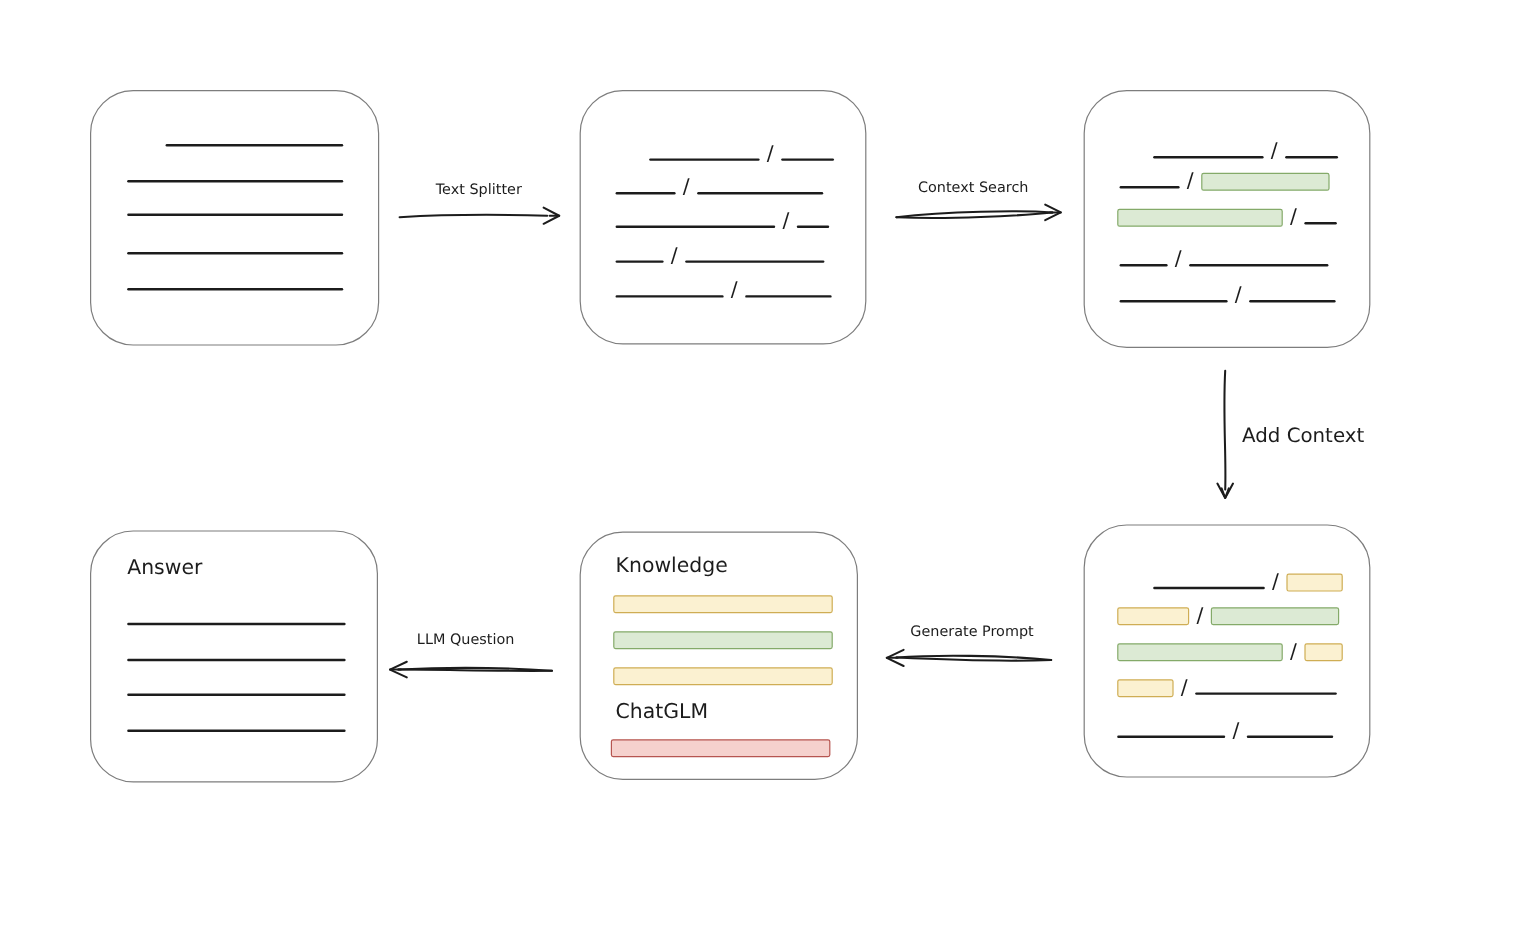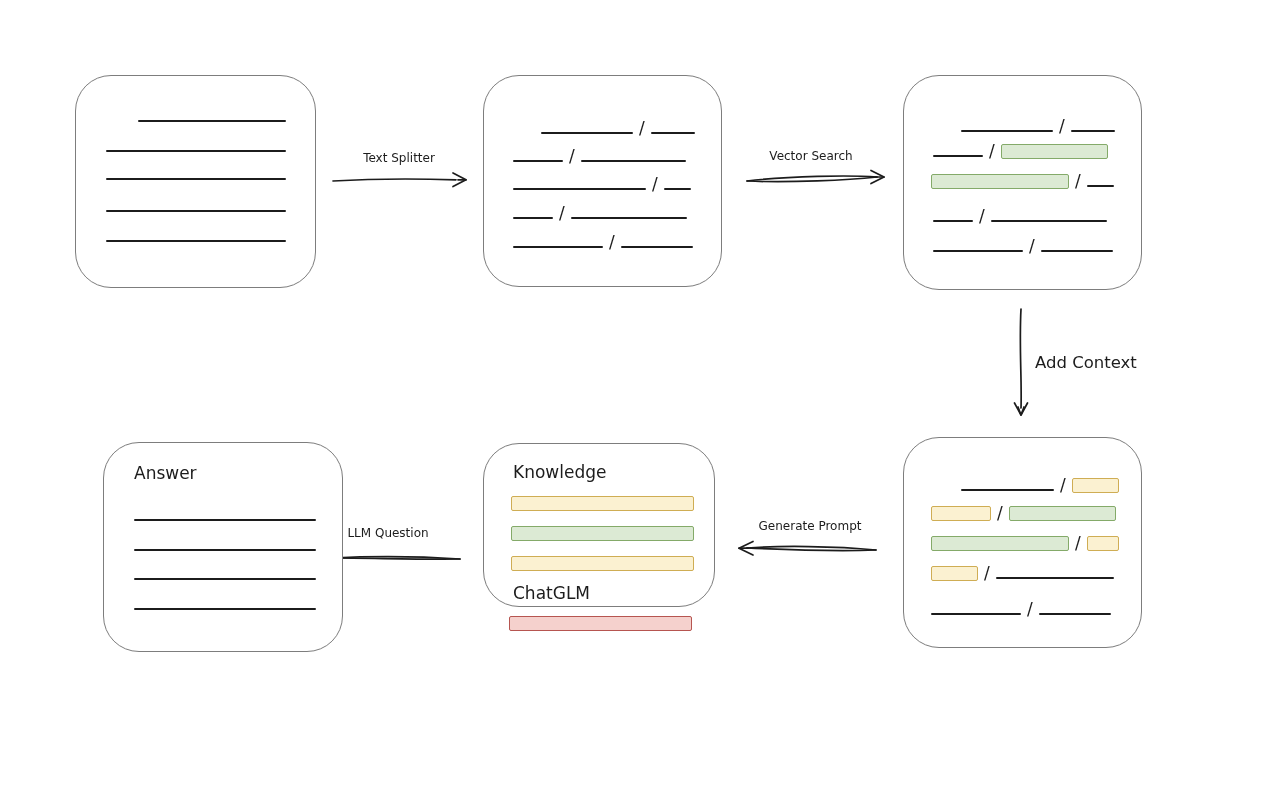--- a/index.html
+++ b/index.html
@@ -82,21 +82,21 @@
         <span class="sl">/</span>
         <i class="sg" style="width:116px"></i>
       </div>
     <div class="row" style="left:29px;top:156px;">
         <i class="sg" style="width:90px"></i>
         <span class="sl">/</span>
         <i class="sg" style="width:72px"></i>
       </div>
   </div>
 
-  <div class="elabel" style="left:811px;top:149px;">Vector Search</div>
+  <div class="elabel" style="left:811px;top:149px;">Context Search</div>
   <svg class="arrow" style="left:744px;top:167px;" width="148" height="24" viewBox="0 0 148 24">
     <path d="M3 14 C 45 9, 105 8, 133 10"></path>
     <path d="M3 14 C 45 16, 105 13, 133 10"></path>
     <polyline points="127,3.5 140,10 127,16.5"></polyline>
     <line x1="131" y1="10" x2="140" y2="10"></line>
   </svg>
 
   <div class="node" style="left:903px;top:75px;width:239px;height:215px;">
     <div class="row" style="left:57px;top:40px;">
         <i class="sg" style="width:92px"></i>
@@ -161,38 +161,38 @@
   </div>
 
   <div class="elabel" style="left:810px;top:519px;">Generate Prompt</div>
   <svg class="arrow" style="left:730px;top:537px;" width="150" height="24" viewBox="0 0 150 24">
     <path d="M146 13 C 105 9, 50 8.5, 17 11"></path>
     <path d="M146 13 C 105 14.5, 50 12.5, 17 11"></path>
     <polyline points="23,4.5 9,11.2 23,18"></polyline>
     <line x1="18" y1="11.2" x2="9" y2="11.2"></line>
   </svg>
 
-  <div class="node" style="left:483px;top:443px;width:232px;height:164px;">
+  <div class="node" style="left:483px;top:443px;width:232px;height:207px;">
     <div class="nlabel" style="left:29px;top:18px;">Knowledge</div>
     <div class="bar y" style="left:27px;top:52px;"></div>
     <div class="bar g" style="left:27px;top:82px;"></div>
     <div class="bar y" style="left:27px;top:112px;"></div>
     <div class="nlabel" style="left:29px;top:139px;">ChatGLM</div>
     <div class="bar r" style="left:25px;top:172px;"></div>
   </div>
 
   <div class="elabel" style="left:388px;top:526px;">LLM Question</div>
   <svg class="arrow" style="left:316px;top:547px;" width="148" height="24" viewBox="0 0 148 24">
     <path d="M144 12 C 100 9, 55 9, 16 11"></path>
     <path d="M144 12 C 100 12.5, 55 11, 16 11"></path>
     <polyline points="23,4.5 9,11 23,17.5"></polyline>
     <line x1="18" y1="11" x2="9" y2="11"></line>
   </svg>
 
-  <div class="node" style="left:75px;top:442px;width:240px;height:210px;margin-left:28px;">
+  <div class="node" style="left:75px;top:442px;width:240px;height:210px;">
     <div class="nlabel" style="left:30px;top:20px;">Answer</div>
     <div class="hl" style="left:30px;top:76px;width:182px;"></div>
     <div class="hl" style="left:30px;top:106px;width:182px;"></div>
     <div class="hl" style="left:30px;top:135px;width:182px;"></div>
     <div class="hl" style="left:30px;top:165px;width:182px;"></div>
   </div>
 
 
 </div>
 

